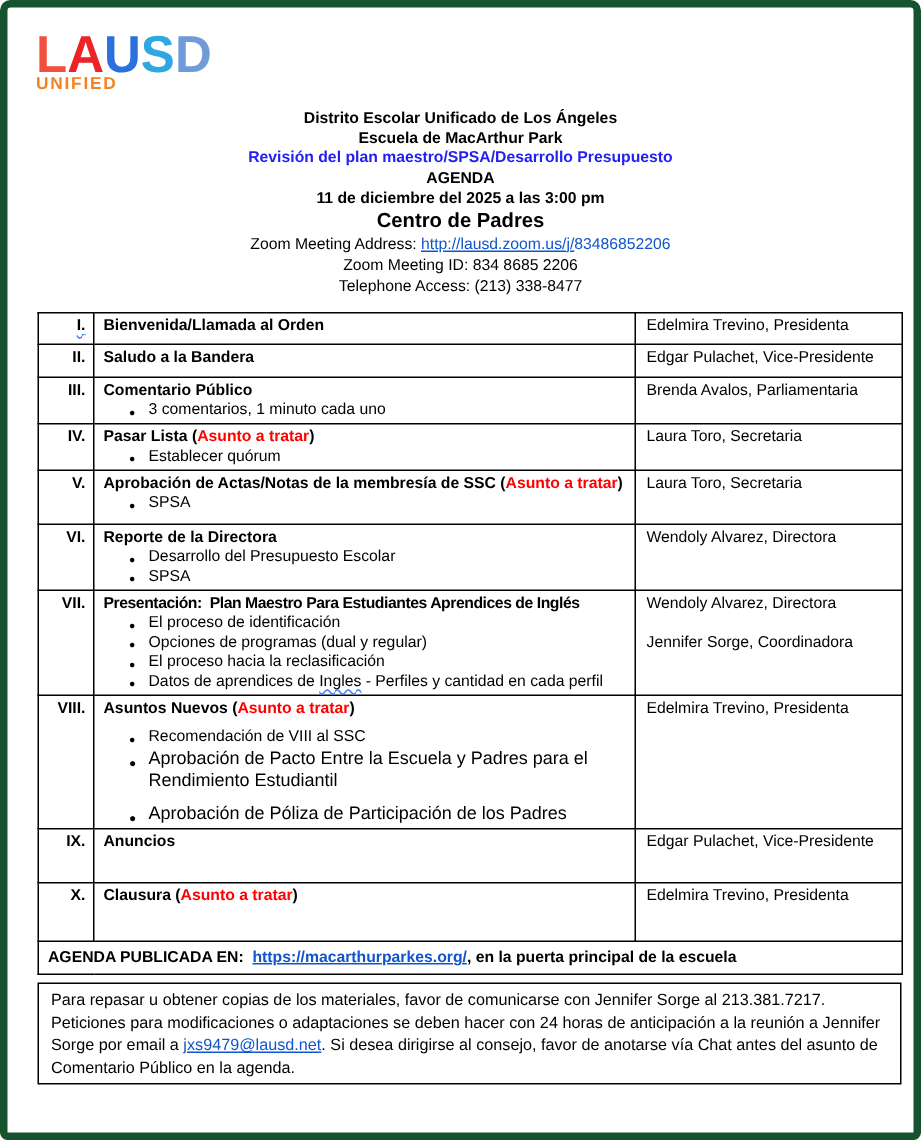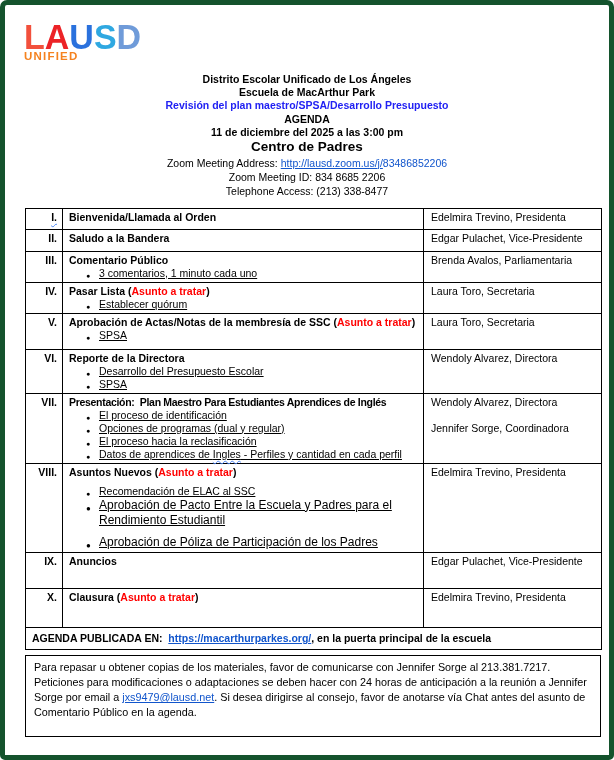--- a/index.html
+++ b/index.html
@@ -20,41 +20,41 @@
   .hl.big-bold{font-size:13.5px;line-height:16.5px;}
   .hl.plain,.hl.segments{font-weight:normal;line-height:14.4px;}
   
   table.agenda{border-collapse:collapse;table-layout:fixed;width:576px;margin:9px 0 0 20px;}
   table.agenda td{border:1.5px solid #000;vertical-align:top;box-sizing:border-box;}
   .col-num{width:37px;text-align:right;padding:2px 5px 0 0;font-weight:bold;font-size:10.5px;line-height:13px;}
   .col-item{width:361px;padding:2px 2px 2px 6px;}
   .col-person{width:178px;padding:2px 2px 0 7px;}
   .row-title{font-weight:bold;font-size:10.5px;line-height:13px;white-space:pre-wrap;}
   .row-title.nowrap{white-space:pre;letter-spacing:-0.3px;}
-  .bullet{position:relative;padding-left:30px;font-size:10.5px;line-height:13px;text-decoration:underline;}
+  .bullet{position:relative;padding-left:30px;font-size:10.5px;line-height:13px;}
   .bullet::before{content:"\25CF";position:absolute;left:17px;top:2px;font-size:7px;}
   .bullet.large{font-size:12px;line-height:15.5px;}
   .bullet.large::before{font-size:8px;top:3px;}
   .bullet.gap{margin-top:6px;}
   .person-line{font-size:10.5px;line-height:13px;}
   
   #agenda-tbody tr:nth-child(1) td{height:21px}
   #agenda-tbody tr:nth-child(2) td{height:22px}
   #agenda-tbody tr:nth-child(3) td{height:24px}
   #agenda-tbody tr:nth-child(4) td{height:30px}
   #agenda-tbody tr:nth-child(5) td{height:36px}
   #agenda-tbody tr:nth-child(6) td{height:36px}
   #agenda-tbody tr:nth-child(7) td{height:65px}
   #agenda-tbody tr:nth-child(8) td{height:86px}
   #agenda-tbody tr:nth-child(9) td{height:36px}
   #agenda-tbody tr:nth-child(10) td{height:39px}
   #published-cell{font-weight:bold;font-size:10.5px;line-height:13px;padding:4px 2px 4px 6px;white-space:pre-wrap;height:22px;}
   
   .footer-box{width:576px;box-sizing:border-box;margin:5px 0 0 20px;border:1.5px solid #000;
-    padding:4px 8px 16px 8px;min-height:62px;}
+    padding:4px 8px 2px 8px;min-height:62px;}
   .footer-text{font-size:10.8px;line-height:15px;}
   
   .red{color:var(--red);}
   .b{font-weight:bold;margin-top:44px;}
   .link{color:var(--link_blue);cursor:pointer;}
   .u{text-decoration:underline;}
   .spell{text-decoration:underline;text-decoration-style:wavy;
          text-decoration-color:var(--spell_blue);text-decoration-thickness:1px;text-underline-offset:2px;}
 </style>
 </head>
@@ -157,21 +157,21 @@
           <td class="col-person">
             <div class="person-line">Wendoly Alvarez, Directora</div>
             <div class="person-line">&nbsp;</div>
             <div class="person-line">Jennifer Sorge, Coordinadora</div>
           </td>
         </tr>
         <tr>
           <td class="col-num"><span>VIII.</span></td>
           <td class="col-item">
             <div class="row-title"><span>Asuntos Nuevos (</span><span class="red">Asunto a tratar</span><span>)</span></div>
-            <div class="bullet gap"><span>Recomendación de ELAC al SSC</span></div>
+            <div class="bullet gap"><span>Recomendación de VIII al SSC</span></div>
             <div class="bullet large"><span>Aprobación de Pacto Entre la Escuela y Padres para el Rendimiento Estudiantil</span></div>
             <div class="bullet large gap"><span>Aprobación de Póliza de Participación de los Padres</span></div>
           </td>
           <td class="col-person">
             <div class="person-line">Edelmira Trevino, Presidenta</div>
           </td>
         </tr>
         <tr>
           <td class="col-num"><span>IX.</span></td>
           <td class="col-item">

